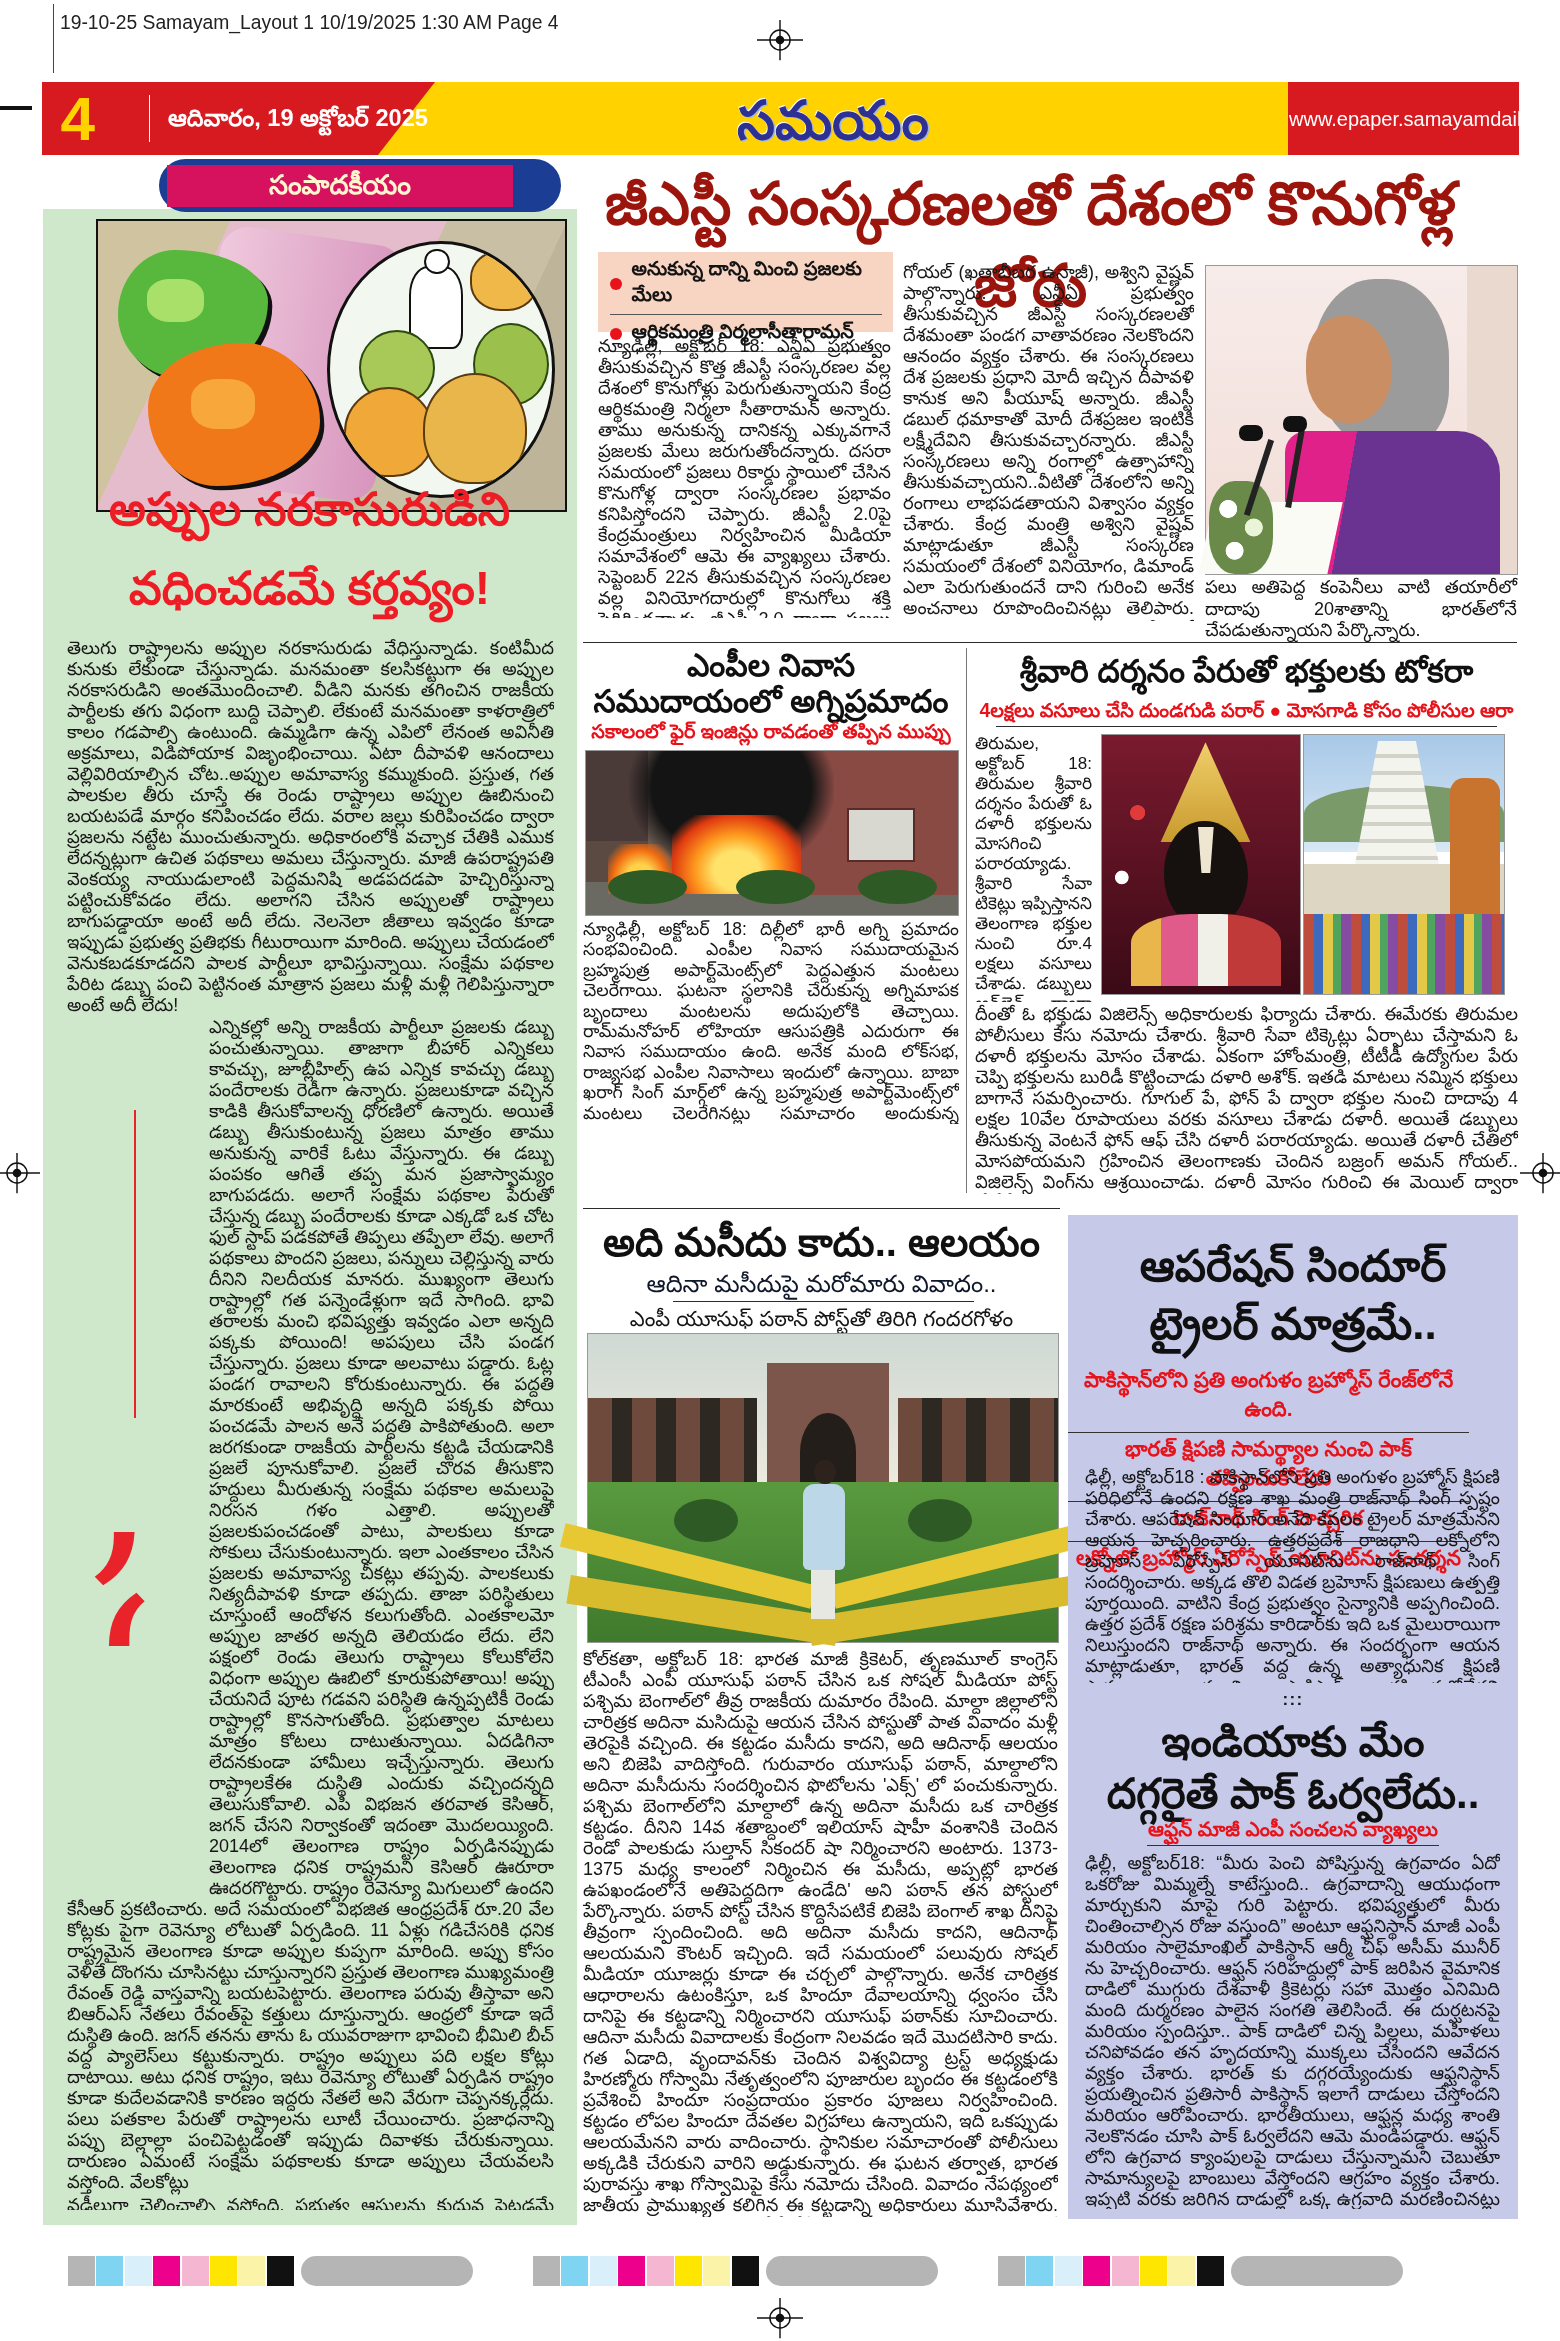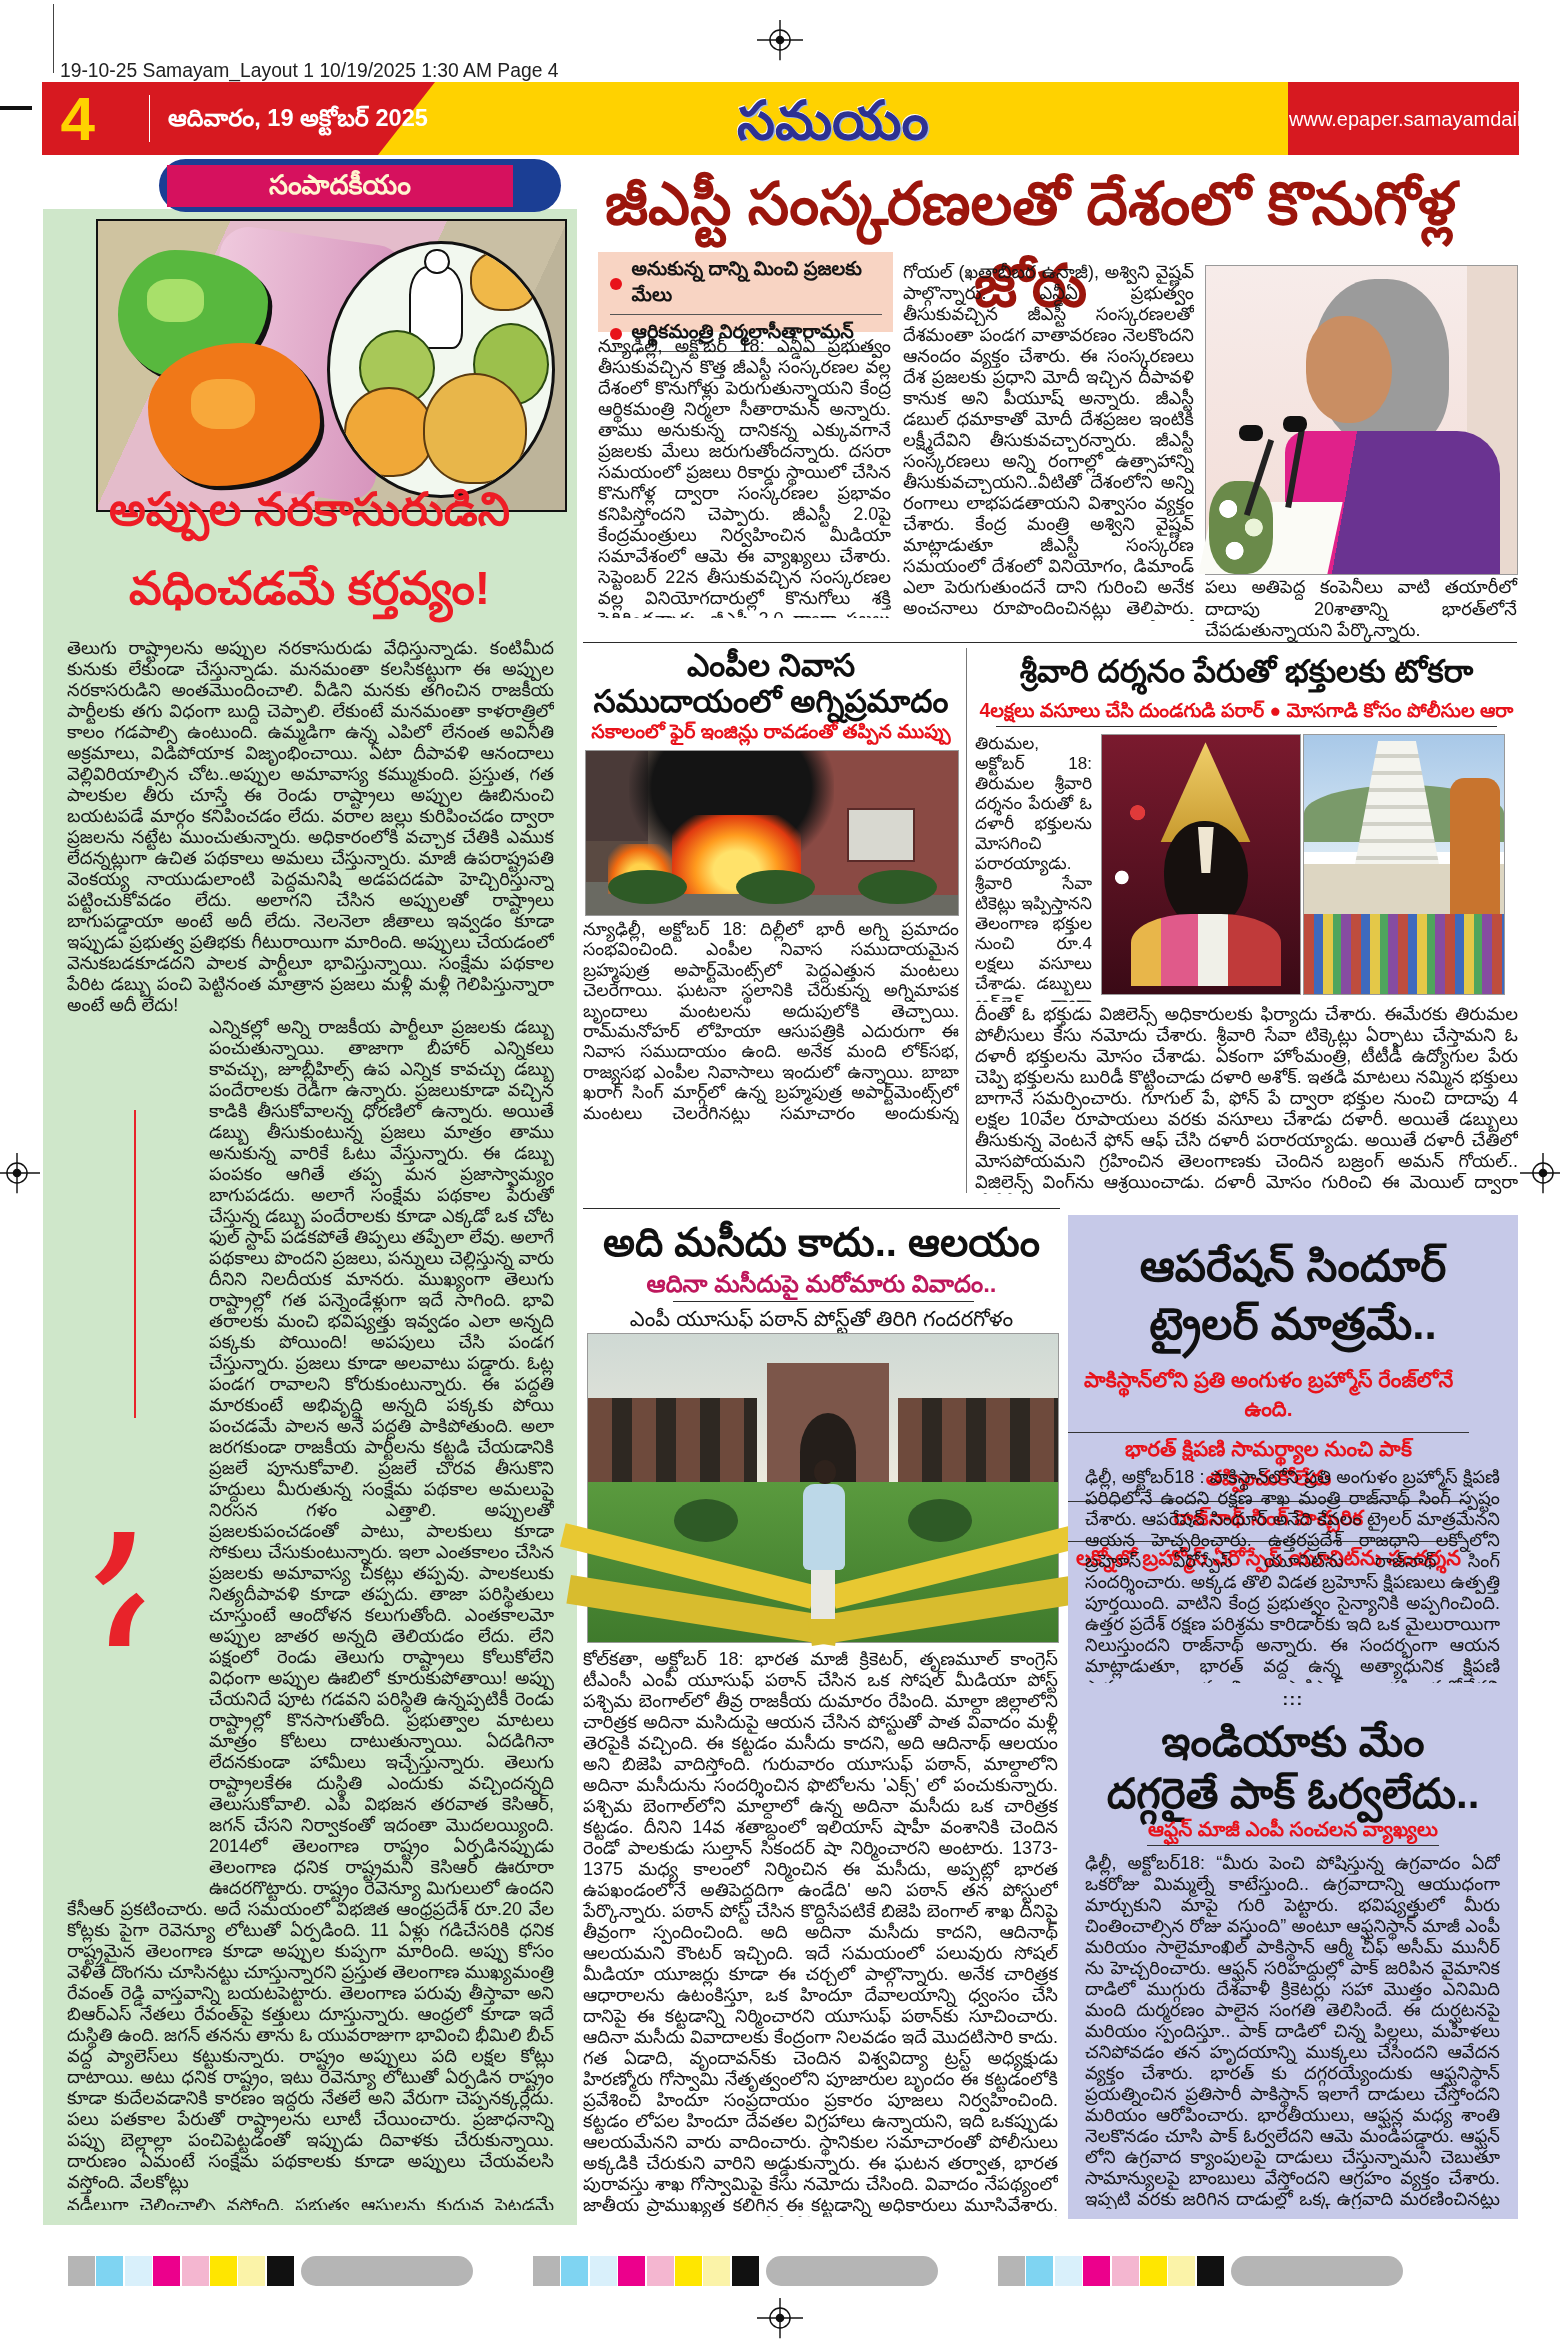--- a/index.html
+++ b/index.html
@@ -59,39 +59,39 @@
   
   #tml-h{left:975px;top:653px;width:543px;font-size:31.5px;font-weight:900;color:#101010;}
   #tml-sub{left:975px;top:700px;width:543px;font-size:19.3px;font-weight:bold;color:#e8121a;}
   #tml-rule{left:996px;top:726px;width:501px;height:1.4px;}
   #tml-col{left:975px;top:734px;width:117px;height:268px;font-size:17px;line-height:20px;}
   #tml-img1{left:1101px;top:734px;width:198px;height:259px;border:0.7px solid #999;}
   #tml-img2{left:1303px;top:734px;width:200px;height:259px;border:0.7px solid #999;}
   #tml-body{left:975px;top:1004px;width:543px;height:190px;}
   
   #msj-h{left:583px;top:1220px;width:477px;font-size:40px;font-weight:900;color:#101010;}
-  #msj-sub{left:583px;top:1270px;width:477px;font-size:24px;font-weight:bold;color:#be185d;}
+  #msj-sub{left:583px;top:1270px;width:477px;font-size:24px;font-weight:normal;color:#0f172a;}
   #msj-rule{left:673px;top:1301px;width:301px;height:0.7px;}
   #msj-sub2{left:583px;top:1307px;width:477px;font-size:21px;font-weight:normal;}
   #msj-photo{left:587px;top:1333px;width:470px;height:308px;border:0.7px solid #999;}
   #msj-body{left:583px;top:1649px;width:475px;height:568px;}
   
   #lav{left:1068px;top:1215px;width:450px;height:1004px;background:#c6c9e8;}
   .sin-h{left:0;width:450px;font-size:44px;line-height:57px;font-weight:900;color:#101010;}
   .sin-s{width:401px;margin:0 auto;font-size:21px;font-weight:bold;color:#e8121a;text-align:center;
          border-bottom:0.7px solid #333;padding:4.3px 0 5.7px 0;}
   .sin-s:last-child{border-bottom:none;}
   #sin-body{left:17px;top:252px;width:415px;height:216px;font-size:18px;line-height:21px;}
   #sin-div{left:0;top:475px;width:450px;font-size:17px;letter-spacing:1.4px;font-weight:bold;}
   .ipk-h{left:0;width:450px;font-size:42px;line-height:52px;font-weight:900;color:#101010;}
   #ipk-sub{left:0;top:603px;width:450px;font-size:20px;font-weight:bold;color:#e8121a;}
   #ipk-rule{left:79px;top:630px;width:292px;height:0.7px;background:#333;}
   #ipk-body{left:17px;top:638px;width:415px;height:356px;font-size:18px;line-height:21px;}
   
-  #slug{left:60px;top:11.5px;font-size:19.3px;color:#222;margin-top:48px;}
+  #slug{left:60px;top:11.5px;font-size:19.3px;color:#222;}
   #slug-line{left:53px;top:4.3px;width:1.4px;height:69px;background:#444;}
   #edge-tick{left:0;top:106px;width:31.5px;height:3.6px;background:#111;}
   .regmark{width:46px;height:46px;}
   .bars{top:2256px;height:30px;display:flex;align-items:center;}
   .bars .chip{width:27px;height:30px;margin-right:1.4px;}
   .bars .capsule{width:172px;height:30px;border-radius:15px;margin-left:5.7px;}
   
   .artlayer{position:absolute;}
   
   #edit-img .bg{left:0;top:0;right:0;bottom:0;background:

